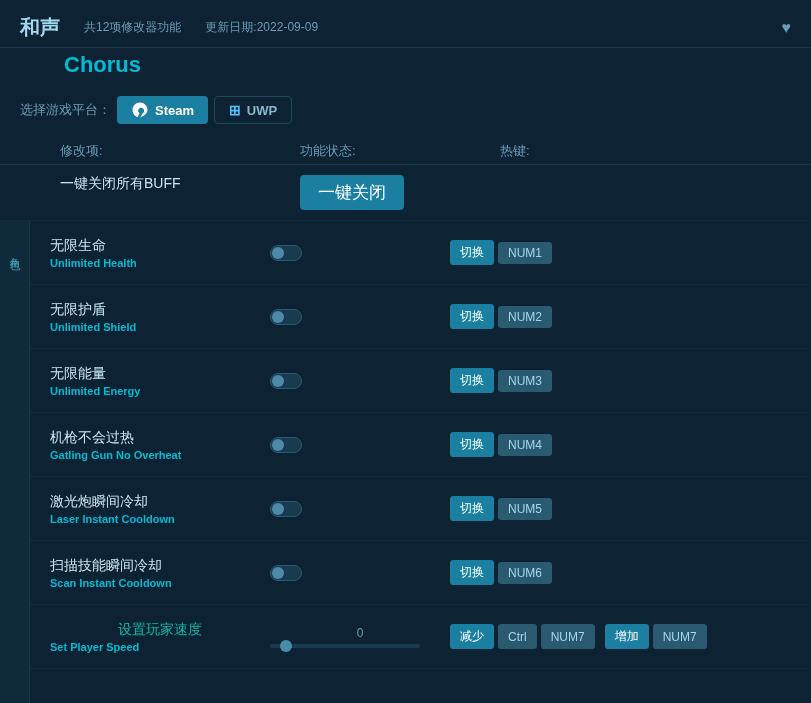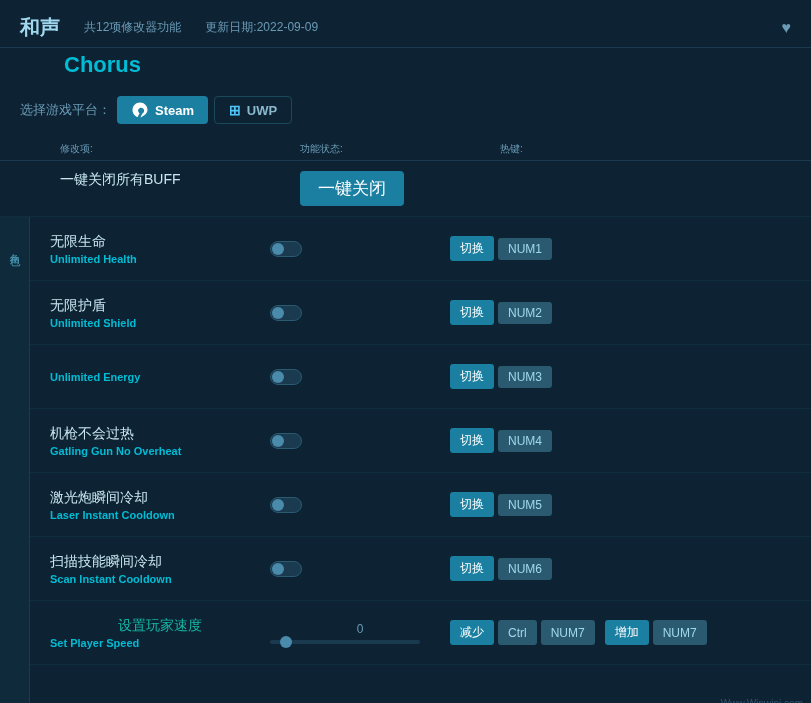--- a/index.html
+++ b/index.html
@@ -85,21 +85,21 @@
       font-size: 14px;
       color: #4fc3f7;
     }
 
     .table-header {
       display: flex;
       align-items: center;
       padding: 4px 20px 4px 60px;
       border-bottom: 1px solid #1a3a50;
       color: #6a9bb5;
-      font-size: 10px;
+      font-size: 13px;
     }
     .col-mod { width: 240px; }
     .col-state { width: 200px; }
     .col-hotkey { flex: 1; }
 
     .one-key-row {
       display: flex;
       padding: 10px 20px 10px 60px;
       border-bottom: 1px solid #0f2d3e;
       background: #0d2233;
@@ -309,20 +309,21 @@
     <div class="mod-toggle-area">
       <div class="toggle-dot"></div>
     </div>
     <div class="mod-hotkey-area">
       <button class="hotkey-btn hotkey-action">切换</button>
       <button class="hotkey-btn hotkey-key">NUM2</button>
     </div>
   </div>
       <div class="mod-row">
     <div class="mod-name">
+      <div class="mod-name-cn">无限能量</div>
       <div class="mod-name-en">Unlimited Energy</div>
     </div>
     <div class="mod-toggle-area">
       <div class="toggle-dot"></div>
     </div>
     <div class="mod-hotkey-area">
       <button class="hotkey-btn hotkey-action">切换</button>
       <button class="hotkey-btn hotkey-key">NUM3</button>
     </div>
   </div>

